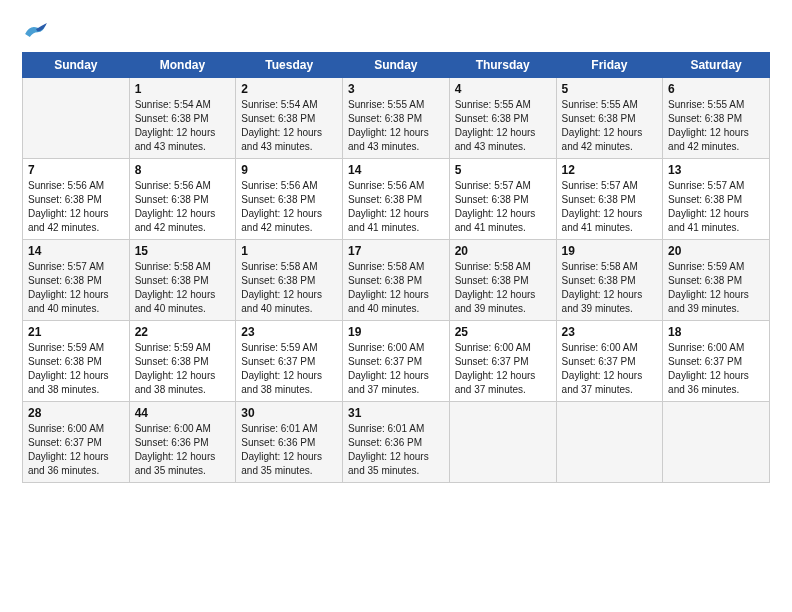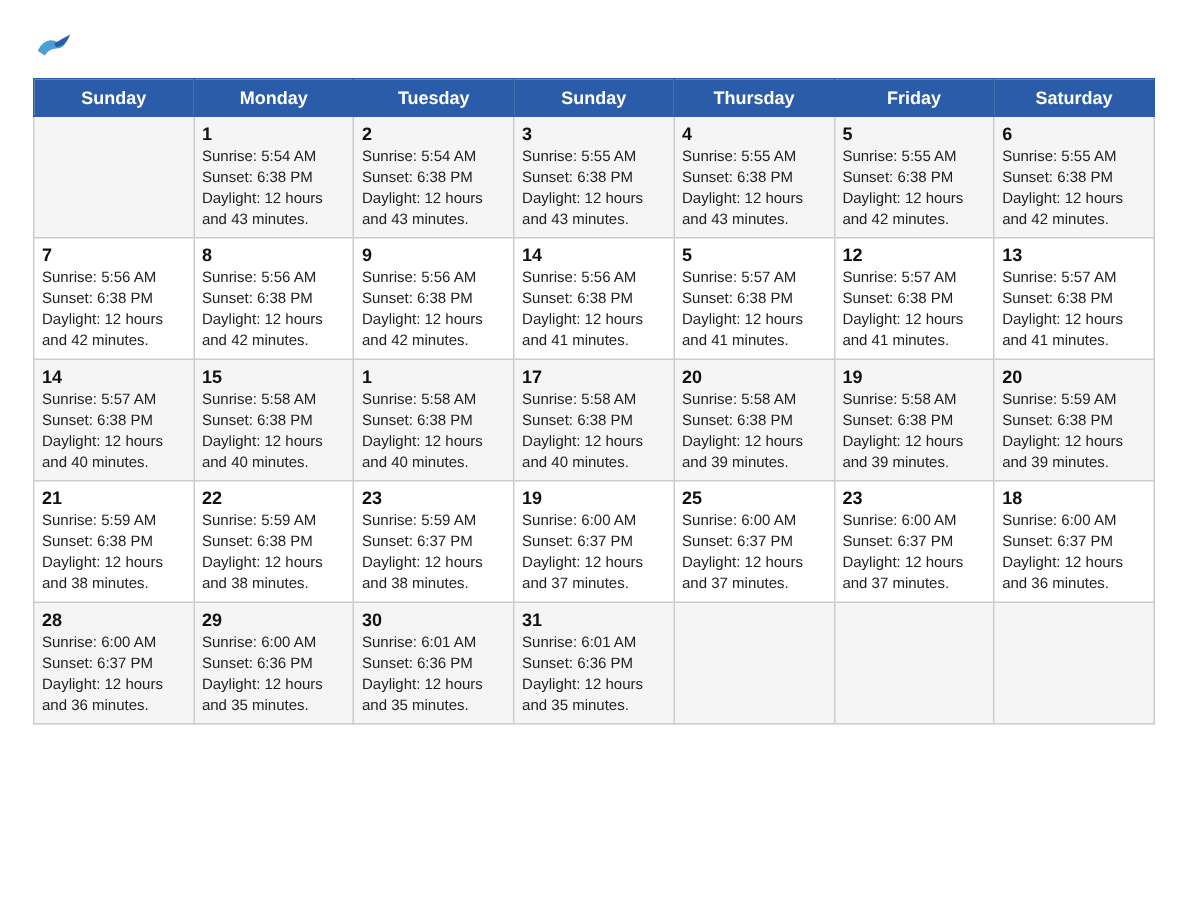--- a/index.html
+++ b/index.html
@@ -324,21 +324,21 @@
         </tr>
         <tr>
           <td>
             <div class="day-number">28</div>
             <div class="day-info" style="white-space: pre-line;">Sunrise: 6:00 AM
 Sunset: 6:37 PM
 Daylight: 12 hours
 and 36 minutes.</div>
           </td>
           <td>
-            <div class="day-number">29</div>
+            <div class="day-number">44</div>
             <div class="day-info" style="white-space: pre-line;">Sunrise: 6:00 AM
 Sunset: 6:36 PM
 Daylight: 12 hours
 and 35 minutes.</div>
           </td>
           <td>
             <div class="day-number">30</div>
             <div class="day-info" style="white-space: pre-line;">Sunrise: 6:01 AM
 Sunset: 6:36 PM
 Daylight: 12 hours

